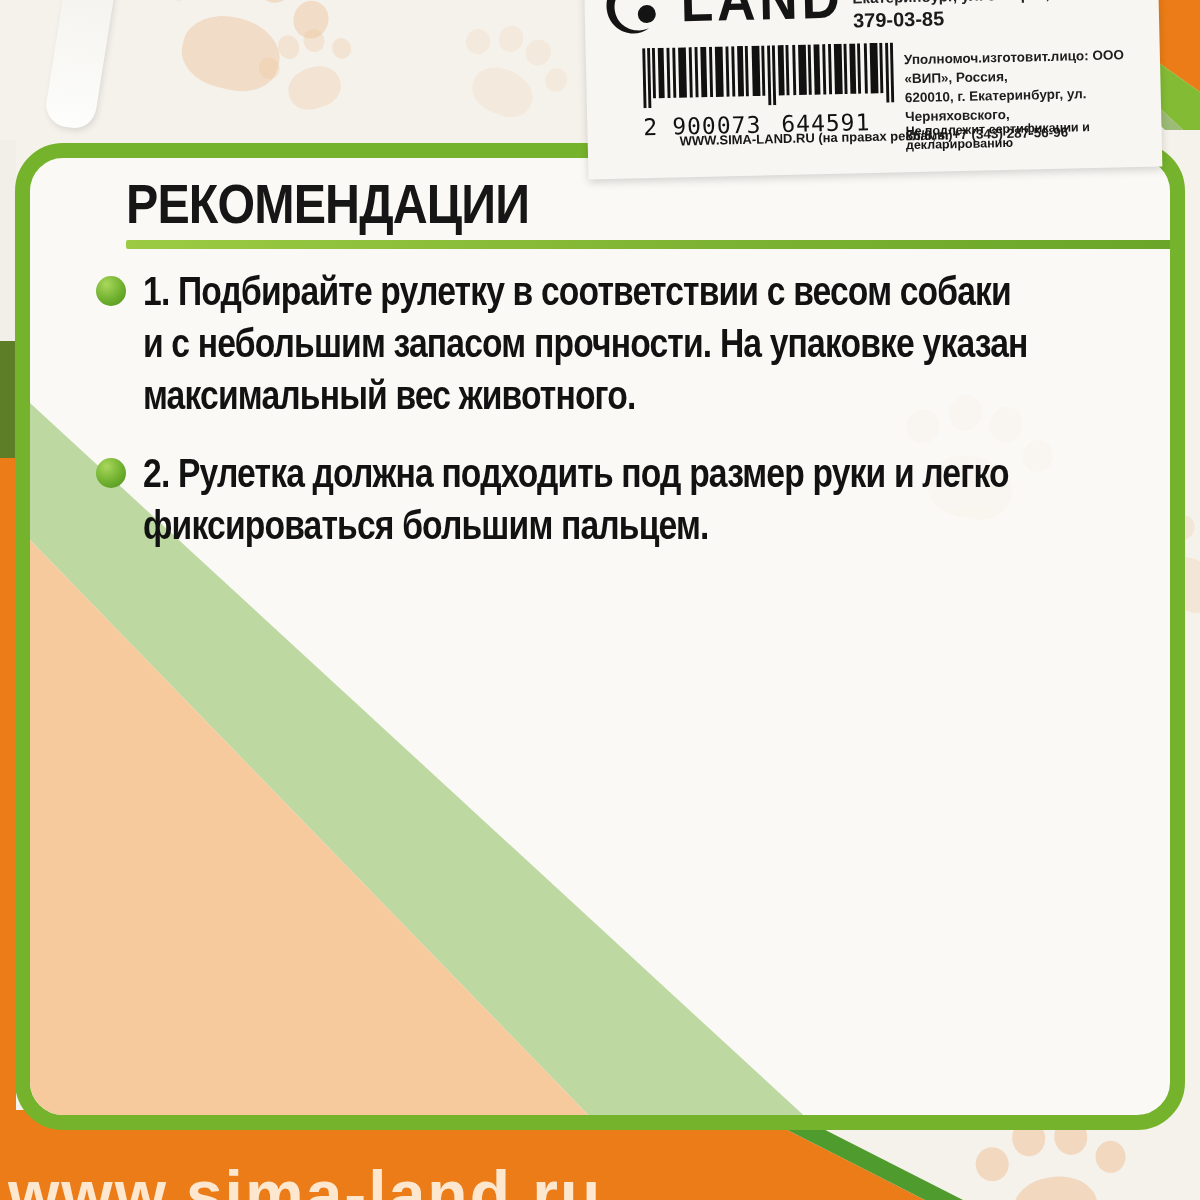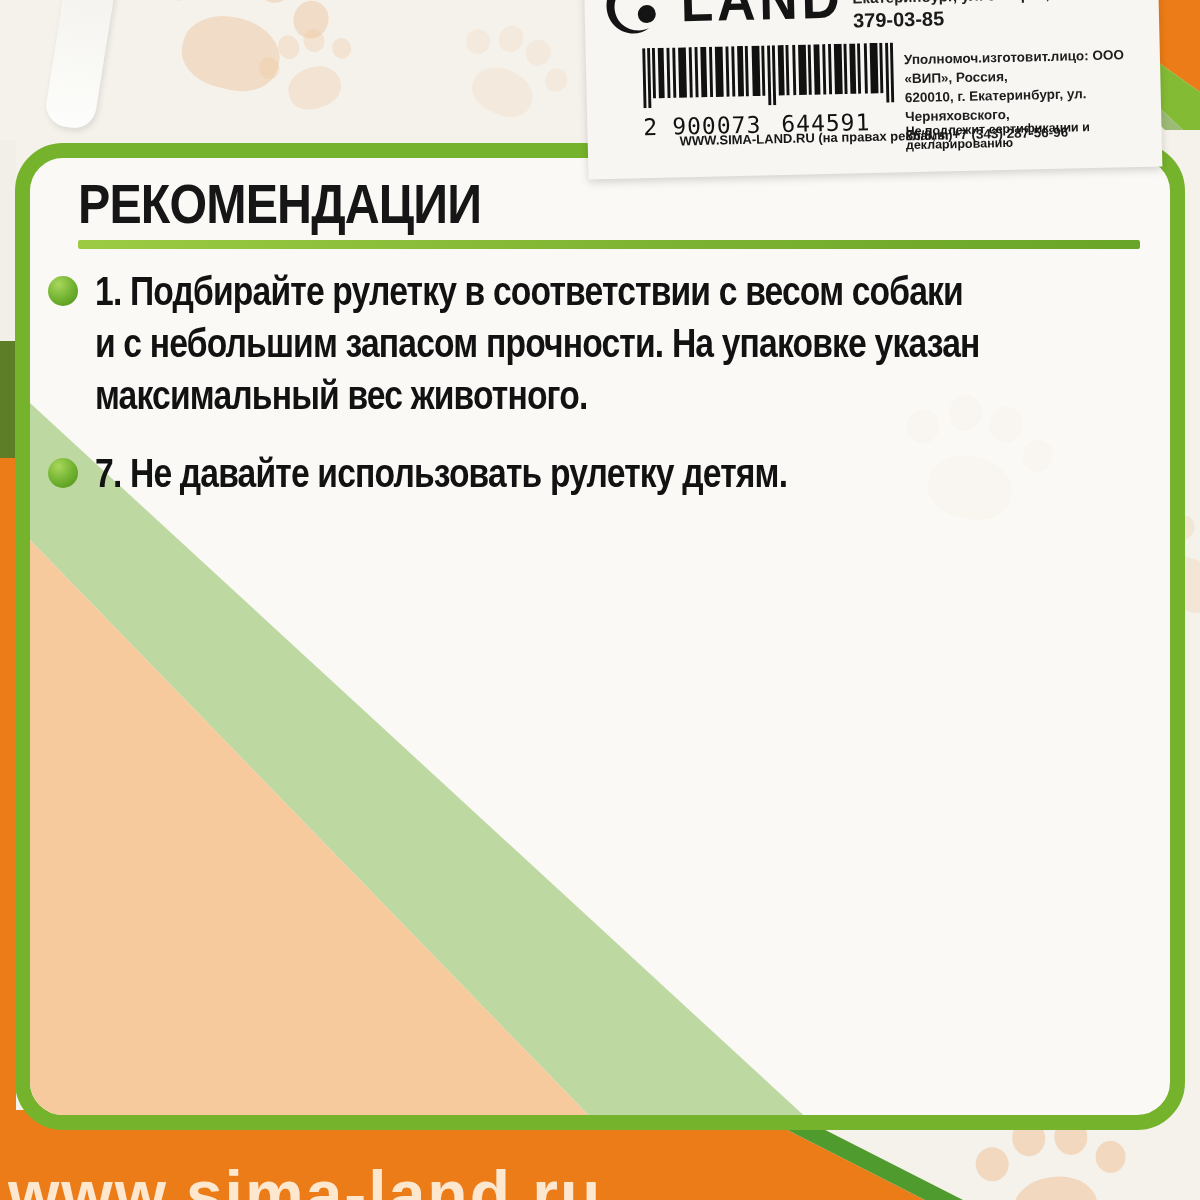--- a/index.html
+++ b/index.html
@@ -28,21 +28,21 @@
     border-radius:4px 4px 22px 22px;
     transform:rotate(9deg);
     box-shadow:2px 3px 6px rgba(0,0,0,.10);
   }
   
   .bg-svg{position:absolute;z-index:1;}
   
   .card{
     position:absolute;left:15px;top:143px;width:1170px;height:987px;z-index:2;
     background:#faf9f6;border:15px solid #76b32c;border-radius:48px;
-    box-sizing:border-box;overflow:hidden;
+    box-sizing:border-box;overflow:hidden;padding-left:48px;
   }
   .card-bands{position:absolute;left:0;top:0;width:1140px;height:957px;}
   .card-content{position:relative;padding:14px 10px 0 18px;}
   .card-title{
     margin:0 0 4px 30px;
     font-size:55px;font-weight:700;color:#161616;letter-spacing:-1px;
     transform:scaleX(.88);transform-origin:0 0;width:600px;
   }
   .title-rule{
     height:9px;margin:2px 0 0 30px;width:1062px;border-radius:2px;
@@ -178,21 +178,22 @@
 
     <div class="list">
       <div class="item gap-lg">
         <span class="bullet"></span>
         <p>1. Подбирайте рулетку в соответствии с весом собаки
 и с небольшим запасом прочности. На упаковке указан
 максимальный вес животного.</p>
       </div>
       <div class="item">
         <span class="bullet"></span>
-        <p>7. Не давайте использовать рулетку детям.</p>
+        <p>2. Рулетка должна подходить под размер руки и легко
+фиксироваться большим пальцем.</p>
       </div>
     </div>
   </div>
 </div>
 
 <div class="label">
   <svg class="logo-mark" viewBox="0 0 66 70">
     <path d="M52 12 C30 -4 6 10 8 34 C10 56 34 66 50 54 C38 60 18 54 16 35 C14 16 34 6 52 12 Z" fill="#141414"></path>
     <circle cx="48" cy="40" r="9" fill="#141414"></circle>
   </svg>

